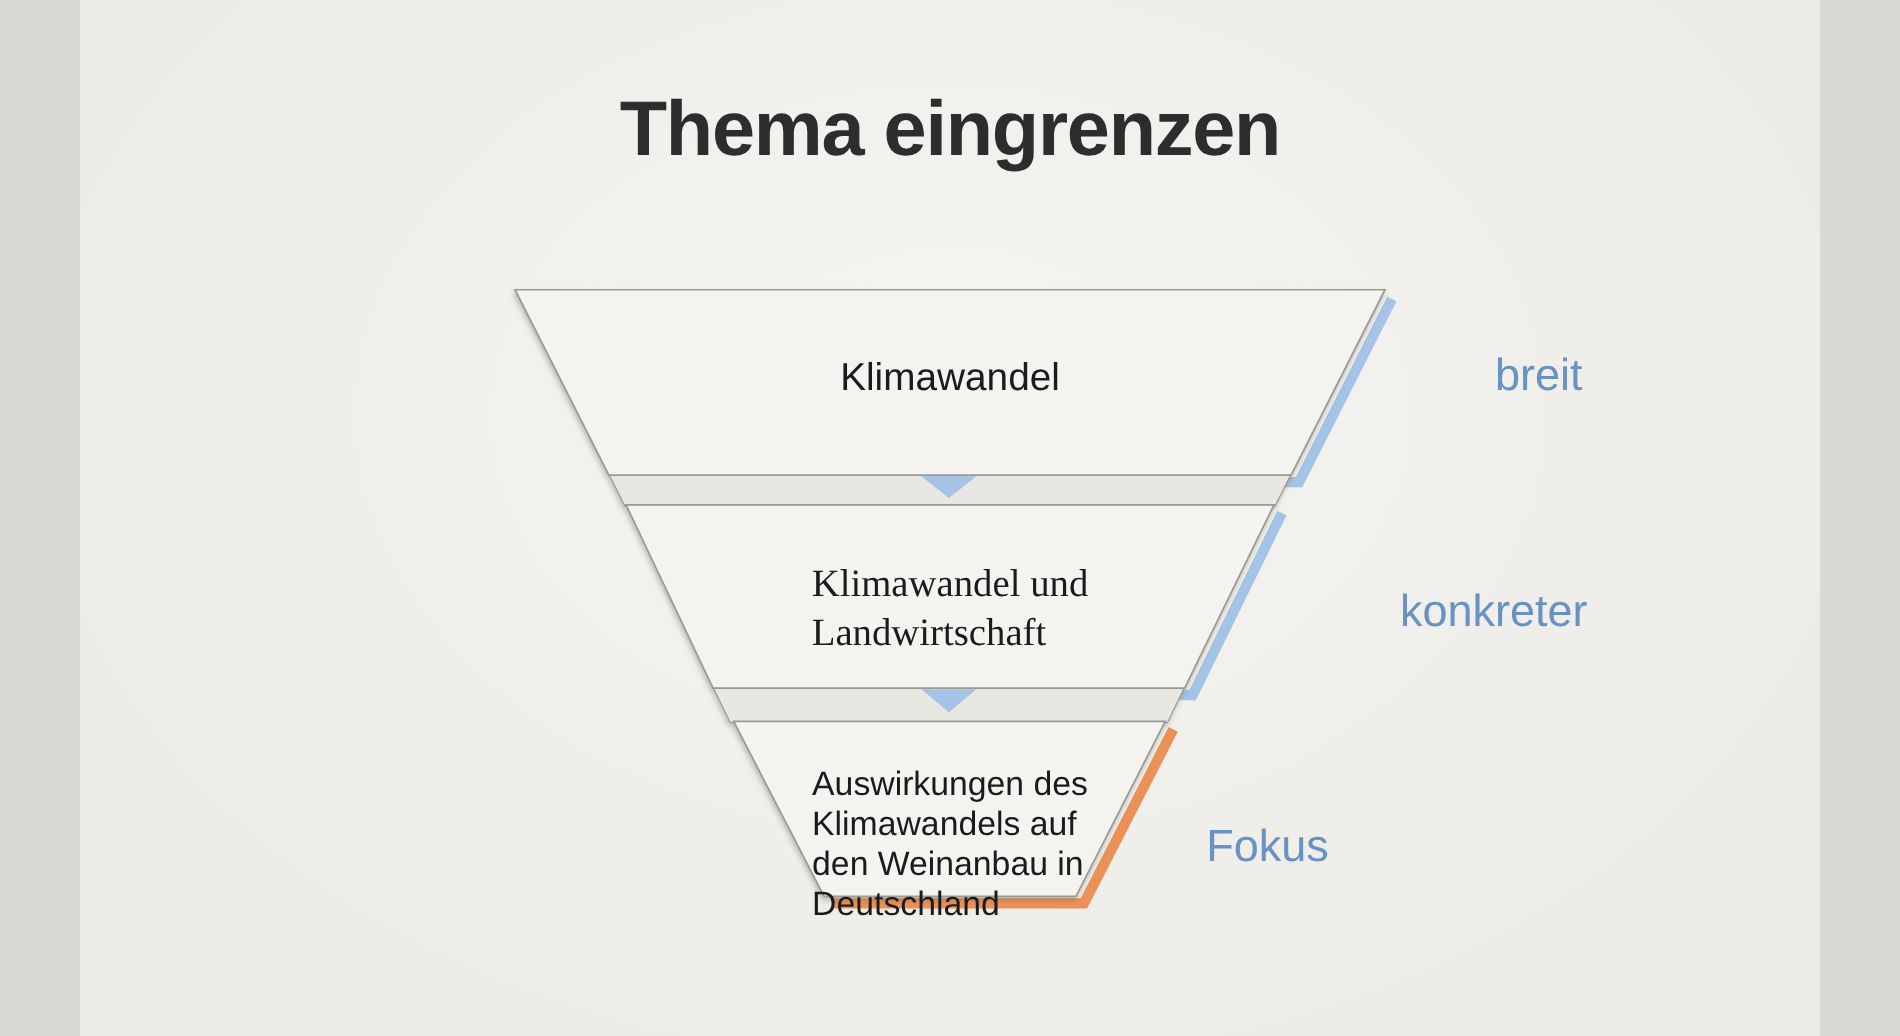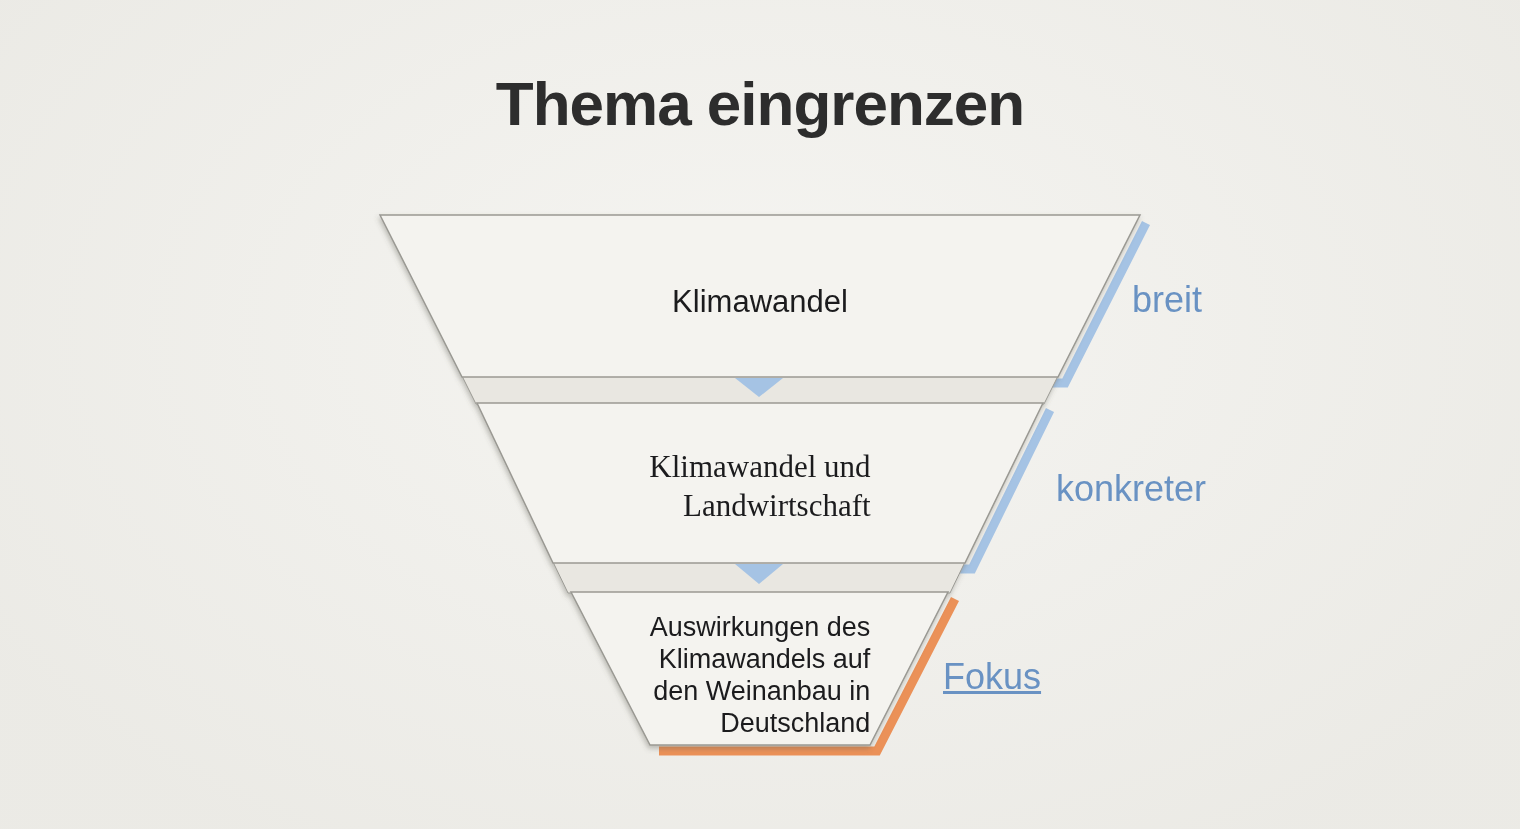--- a/index.html
+++ b/index.html
@@ -3,21 +3,21 @@
 <meta charset="utf-8">
 <style>
   html, body {
     margin: 0;
     padding: 0;
     background: #d8d8d4;
     font-family: "Liberation Sans", sans-serif;
   }
   .canvas {
     position: relative;
-    width: 1520px;
+    width: 1392px;
     height: 829px;
     margin: 0 auto;
     background:
       radial-gradient(ellipse at 50% 40%, rgba(255,255,255,0.35), rgba(0,0,0,0.02) 85%),
       var(--background, #f0efea);
     overflow: hidden;
   }
   .funnel-svg {
     position: absolute;
     inset: 0;
@@ -53,39 +53,39 @@
     text-align: center;
     font-size: 62px;
     font-weight: 600;
     letter-spacing: -1px;
     color: var(--title-text, #2d2d2d);
   }
   .tier-label {
     position: absolute;
     left: 50%;
     transform: translateX(-50%);
-    text-align: right;
+    text-align: left;
     color: var(--tier-text, #1b1b1d);
     white-space: pre-line;
     font-weight: 500;
   }
   .tier-label.t1 { top: 283px; font-size: 31px; line-height: 38px; }
   .tier-label.t2 { top: 447px; font-size: 31px; line-height: 39px; font-family: Liberation Serif, serif; }
   .tier-label.t3 { top: 611px; font-size: 27px; line-height: 32px; }
   .side-label {
     position: absolute;
     color: var(--side-label-blue, #6992c3);
     font-size: 36px;
     line-height: 32px;
     font-weight: 500;
     white-space: nowrap;
   }
   .side-label.s1 { left: 1132px; top: 284px; }
   .side-label.s2 { left: 1056px; top: 473px; }
-  .side-label.s3 { left: 943px;  top: 661px; text-decoration: underline; }
+  .side-label.s3 { left: 901px;  top: 661px; }
 </style>
 </head>
 <body>
 
 <div class="canvas">
 
   <div class="slide-title">Thema eingrenzen</div>
 
   <svg class="funnel-svg" viewBox="0 0 1520 829" xmlns="http://www.w3.org/2000/svg">
     <defs>

